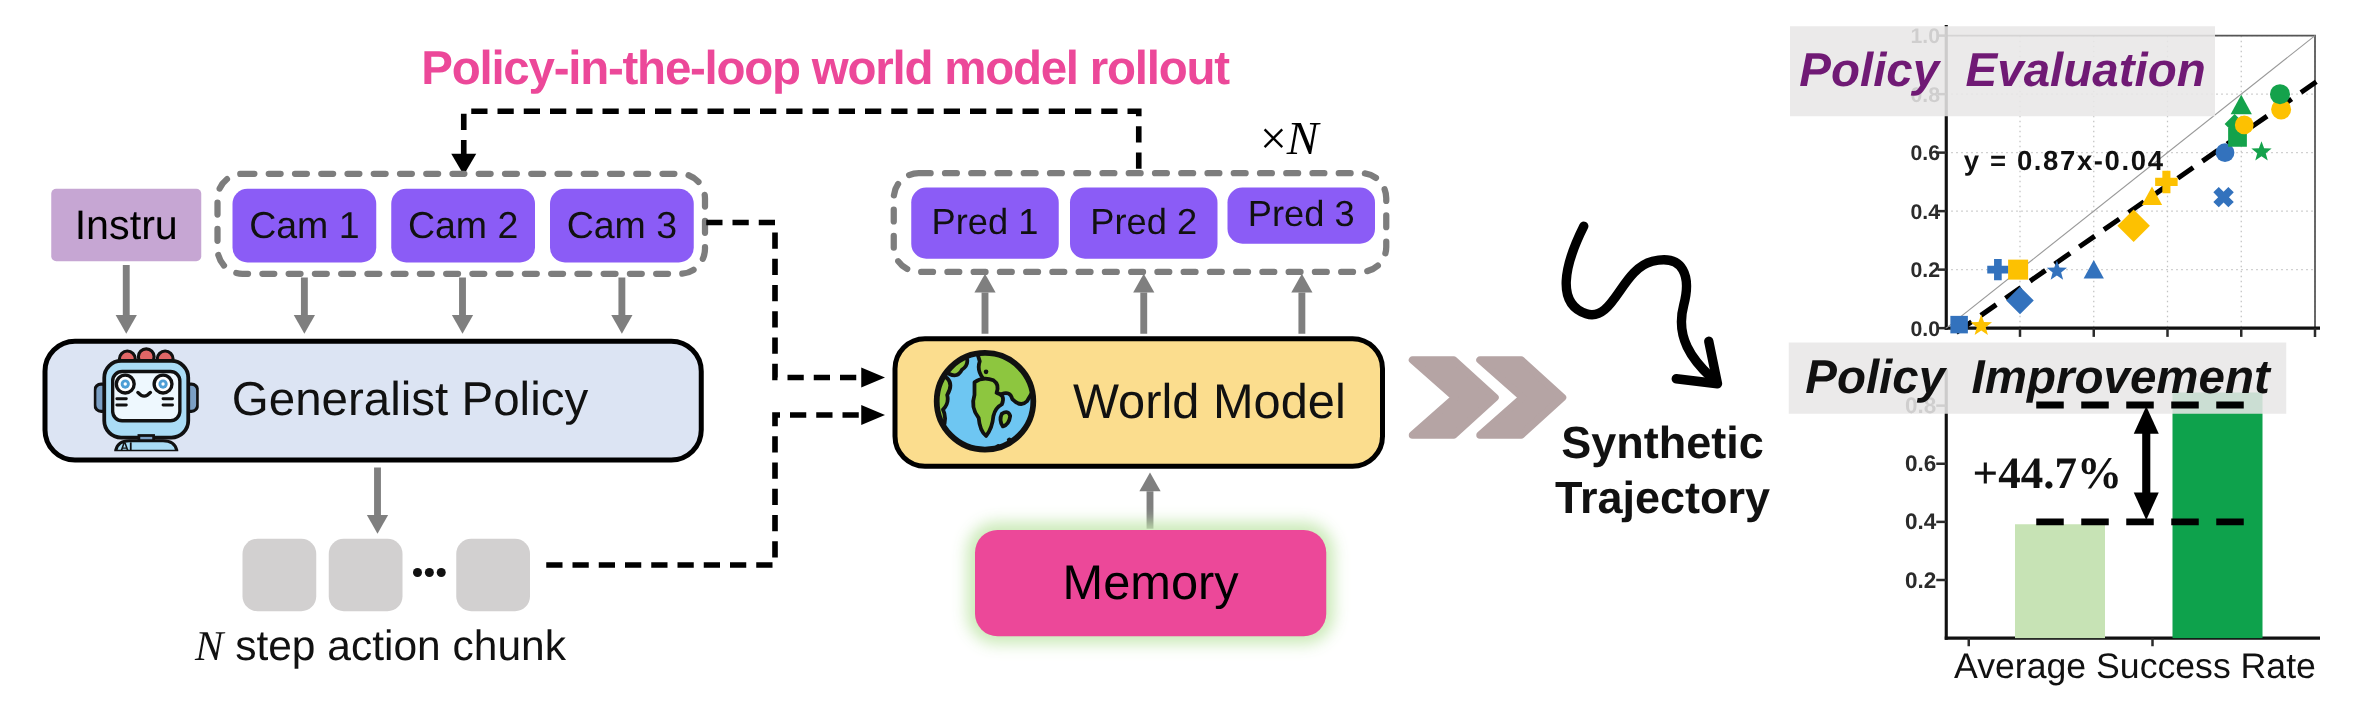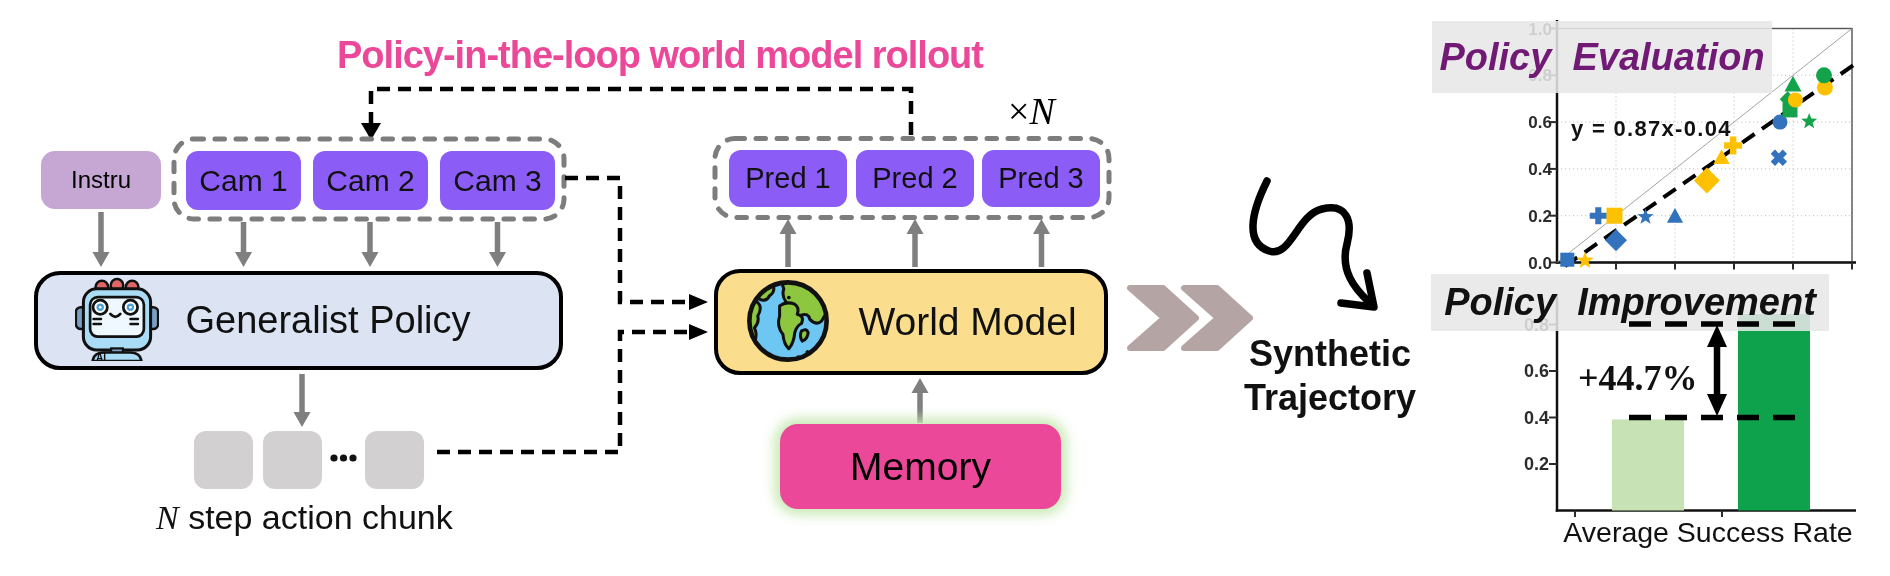--- a/index.html
+++ b/index.html
@@ -120,27 +120,27 @@
 <line x1="1549" y1="417.5" x2="1557" y2="417.5" stroke="#2b2b2b" stroke-width="2"></line>
 <text x="1549" y="470.0" text-anchor="end" font-size="18" font-weight="bold" fill="#2b2b2b">0.2</text>
 <line x1="1549" y1="464.0" x2="1557" y2="464.0" stroke="#2b2b2b" stroke-width="2"></line>
 <line x1="1575" y1="510.5" x2="1575" y2="517" stroke="#2b2b2b" stroke-width="2"></line>
 <line x1="1722" y1="510.5" x2="1722" y2="517" stroke="#2b2b2b" stroke-width="2"></line>
 <rect x="1612" y="419.4" width="72" height="91.1" fill="#c7e3b5"></rect>
 <rect x="1738" y="314.0" width="72" height="196.5" fill="#0ea24c"></rect>
 <text x="1708" y="542" font-size="28.5" fill="#111" text-anchor="middle">Average Success Rate</text>
 </svg>
 
-<div class="box" style="left:41px;top:151px;width:120px;height:58px;border-radius:14px;background:#c6a6d3;font-size:24px;z-index:2">Instru</div>
+<div class="box" style="left:41px;top:151px;width:120px;height:58px;border-radius:4px;background:#c6a6d3;font-size:33px;z-index:2">Instru</div>
 <div class="box grn" style="left:186px;top:151px;width:115px;height:59px;z-index:2">Cam 1</div>
 <div class="box grn" style="left:313px;top:151px;width:115px;height:59px;z-index:2">Cam 2</div>
 <div class="box grn" style="left:440px;top:151px;width:115px;height:59px;z-index:2">Cam 3</div>
 <div class="box grn" style="left:729px;top:150px;width:118px;height:57px;z-index:2;font-size:29px">Pred 1</div>
 <div class="box grn" style="left:856px;top:150px;width:118px;height:57px;z-index:2;font-size:29px">Pred 2</div>
-<div class="box grn" style="left:982px;top:150px;width:118px;height:57px;z-index:2;font-size:29px">Pred 3</div>
+<div class="box grn" style="left:982px;top:150px;width:118px;height:45px;z-index:2;font-size:29px">Pred 3</div>
 <div class="box" style="left:34px;top:271px;width:529px;height:99px;border-radius:26px;background:#dce4f3;border:4px solid #000;z-index:2"></div>
 <div class="box" style="left:714px;top:269px;width:394px;height:106px;border-radius:26px;background:#fbdd8e;border:4px solid #000;z-index:2"></div>
 <div class="abs" style="left:168px;top:271px;width:320px;height:99px;display:flex;align-items:center;justify-content:center;font-size:38px;color:#111;z-index:3">Generalist Policy</div>
 <div class="abs" style="left:835px;top:269px;width:265px;height:106px;display:flex;align-items:center;justify-content:center;font-size:39px;color:#111;z-index:3">World Model</div>
 <div class="box" style="left:780px;top:424px;width:281px;height:85px;border-radius:18px;background:#ec4899;box-shadow:0 0 12px 6px rgba(197,232,176,0.9);font-size:39px;z-index:2">Memory</div>
 <div class="abs" style="left:193.5px;top:431px;width:59px;height:58px;border-radius:12px;background:#d2d0d0;z-index:2"></div>
 <div class="abs" style="left:263px;top:431px;width:59px;height:58px;border-radius:12px;background:#d2d0d0;z-index:2"></div>
 <div class="abs" style="left:364.5px;top:431px;width:59px;height:58px;border-radius:12px;background:#d2d0d0;z-index:2"></div>
 
 <svg class="abs" style="left:75px;top:277px;z-index:4" width="84" height="84" viewBox="0 0 100 100" xmlns="http://www.w3.org/2000/svg">

